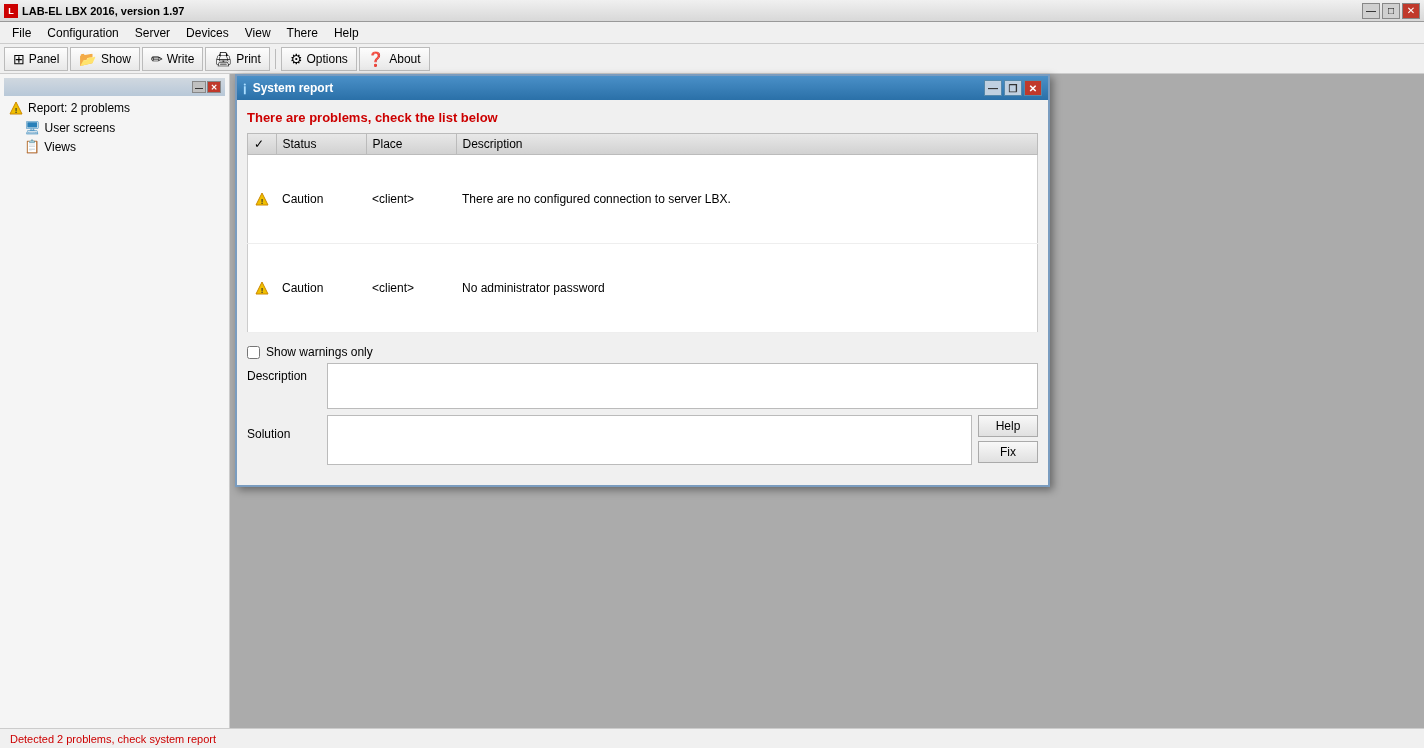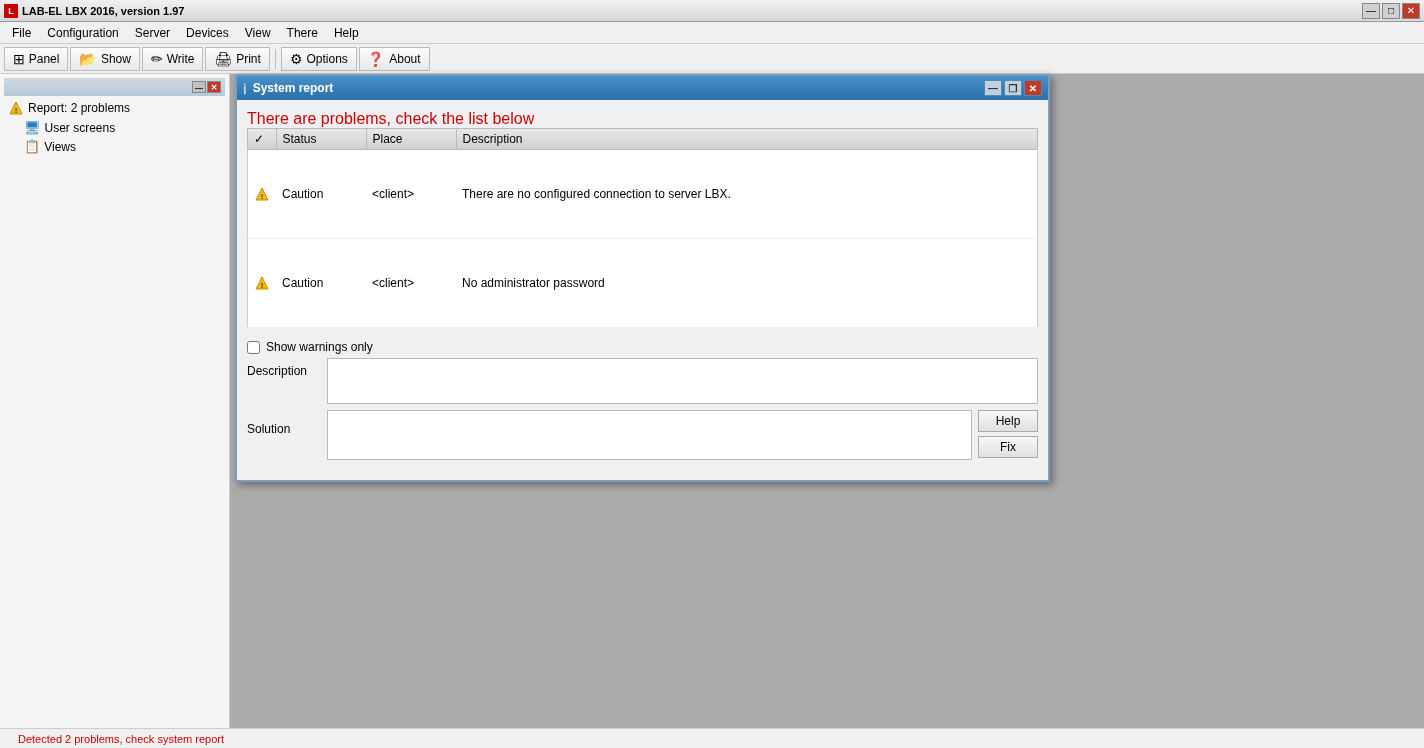--- a/index.html
+++ b/index.html
@@ -206,22 +206,23 @@
     }
     .dialog-ctrl-btn.close { background: #c0392b; color: white; }
 
     #dialog-content {
       padding: 10px;
       background: #f0f0f0;
     }
 
     #problems-header {
       color: #cc0000;
-      font-size: 16px;
-      font-weight: normal;
+      font-size: 13px;
+      font-weight: bold;
+      margin-bottom: 8px;
     }
 
     #report-table {
       width: 100%;
       border-collapse: collapse;
       background: white;
       border: 1px solid #ccc;
       margin-bottom: 8px;
       height: 200px;
     }
@@ -304,21 +305,21 @@
     #status-bar {
       position: absolute;
       bottom: 0;
       left: 0;
       right: 0;
       height: 20px;
       background: #f0f0f0;
       border-top: 1px solid #ccc;
       display: flex;
       align-items: center;
-      padding: 0 18px;
+      padding: 0 10px;
       font-size: 11px;
     }
     #status-text {
       color: #cc0000;
       font-weight: normal;
     }
 
     
     .toolbar-sep {
       width: 1px;

